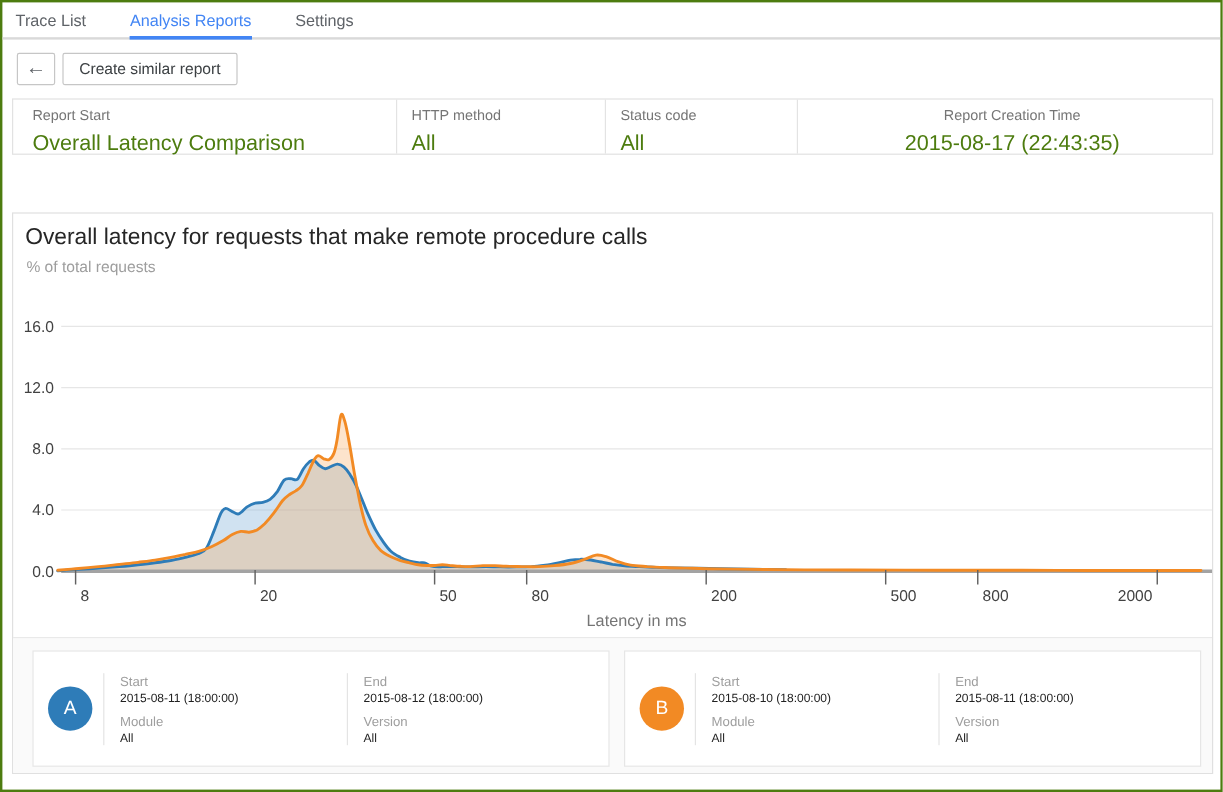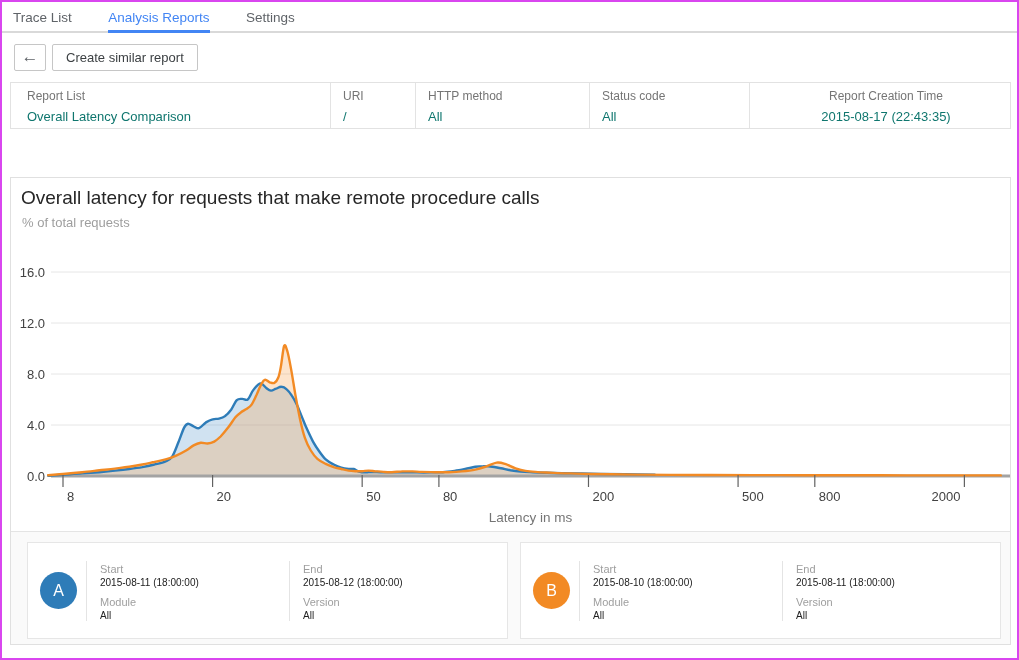--- a/index.html
+++ b/index.html
@@ -1,17 +1,17 @@
 <!DOCTYPE html>
 <html><head>
 <meta charset="utf-8">
 <style>
   html,body{margin:0;padding:0;background:#fff;}
   body{font-family:"Liberation Sans", sans-serif; -webkit-font-smoothing:antialiased;}
-  .frame{position:relative;width:1015px;height:656px;border:2px solid #d946ef;background:#fff;overflow:hidden;}
+  .frame{position:relative;width:1015px;height:656px;border:2px solid #4d7c0f;background:#fff;overflow:hidden;}
 
   
   .tabbar{position:absolute;left:0;top:0;width:100%;height:29px;border-bottom:2px solid #d9d9d9;}
   .tab{display:inline-block;position:relative;height:29px;line-height:31px;font-size:13.5px;color:#5f6368;margin-right:32px;cursor:pointer;}
   .tab:first-child{margin-left:11px;}
   .tab.active{color:#4285f4;}
   .tab.active::after{content:"";position:absolute;left:0;right:0;bottom:-2px;height:3px;background:#4285f4;}
 
   
   .btn{position:absolute;top:42px;height:27px;border:1px solid #c6c6c6;border-radius:2px;background:#fff;display:flex;align-items:center;justify-content:center;font-size:13px;color:#3c4043;cursor:pointer;box-sizing:border-box;}
@@ -21,21 +21,21 @@
 
   
   .report-table{position:absolute;left:8px;top:80px;width:1001px;height:47px;border:1px solid #e2e2e2;box-sizing:border-box;display:flex;background:#fff;}
   .rt-col{box-sizing:border-box;padding:6px 0 0 12px;}
   .rt-col.c0{width:319px;padding-left:16px;}
   .rt-col.c1{width:85px;border-left:1px solid #e3e3e3;}
   .rt-col.c2{width:174px;border-left:1px solid #e3e3e3;}
   .rt-col.c3{width:160px;border-left:1px solid #e3e3e3;}
   .rt-col.c4{flex:1;border-left:1px solid #e3e3e3;text-align:center;}
   .rt-th{font-size:12px;color:#757575;}
-  .rt-td{font-size:13px;color:#0f766e;margin-top:6px;}
+  .rt-td{font-size:18px;color:#4d7c0f;margin-top:6px;}
 
   
   .subtabs{position:absolute;left:8px;right:9px;top:140px;height:26px;border-bottom:2px solid #d9d9d9;}
   .subtab{display:inline-block;position:relative;height:26px;line-height:26px;font-size:13px;color:#5f6368;cursor:pointer;}
   .subtab.first{margin-left:2px;}
   .subtab.second{margin-left:30px;}
   .subtab.active{color:#4285f4;}
   .subtab.active::after{content:"";position:absolute;left:0;right:0;bottom:-2px;height:3px;background:#4285f4;}
 
   
@@ -67,26 +67,22 @@
     <div class="tab">Settings</div>
   </div>
 
   <div class="btn btn-back">
     <span class="arrow">←</span>
   </div>
   <div class="btn btn-create">Create similar report</div>
 
   <div class="report-table">
     <div class="rt-col c0">
-      <div class="rt-th">Report List</div>
+      <div class="rt-th">Report Start</div>
       <div class="rt-td">Overall Latency Comparison</div>
-    </div>
-    <div class="rt-col c1">
-      <div class="rt-th">URI</div>
-      <div class="rt-td">/</div>
     </div>
     <div class="rt-col c2">
       <div class="rt-th">HTTP method</div>
       <div class="rt-td">All</div>
     </div>
     <div class="rt-col c3">
       <div class="rt-th">Status code</div>
       <div class="rt-td">All</div>
     </div>
     <div class="rt-col c4">

